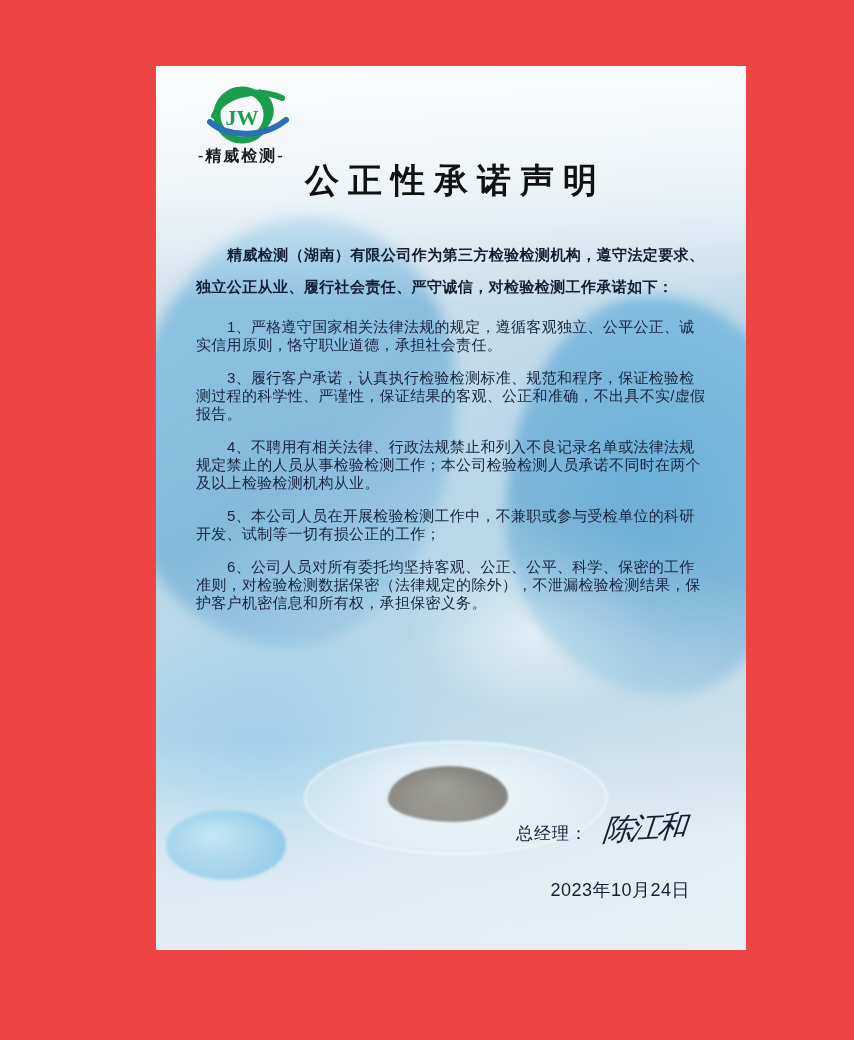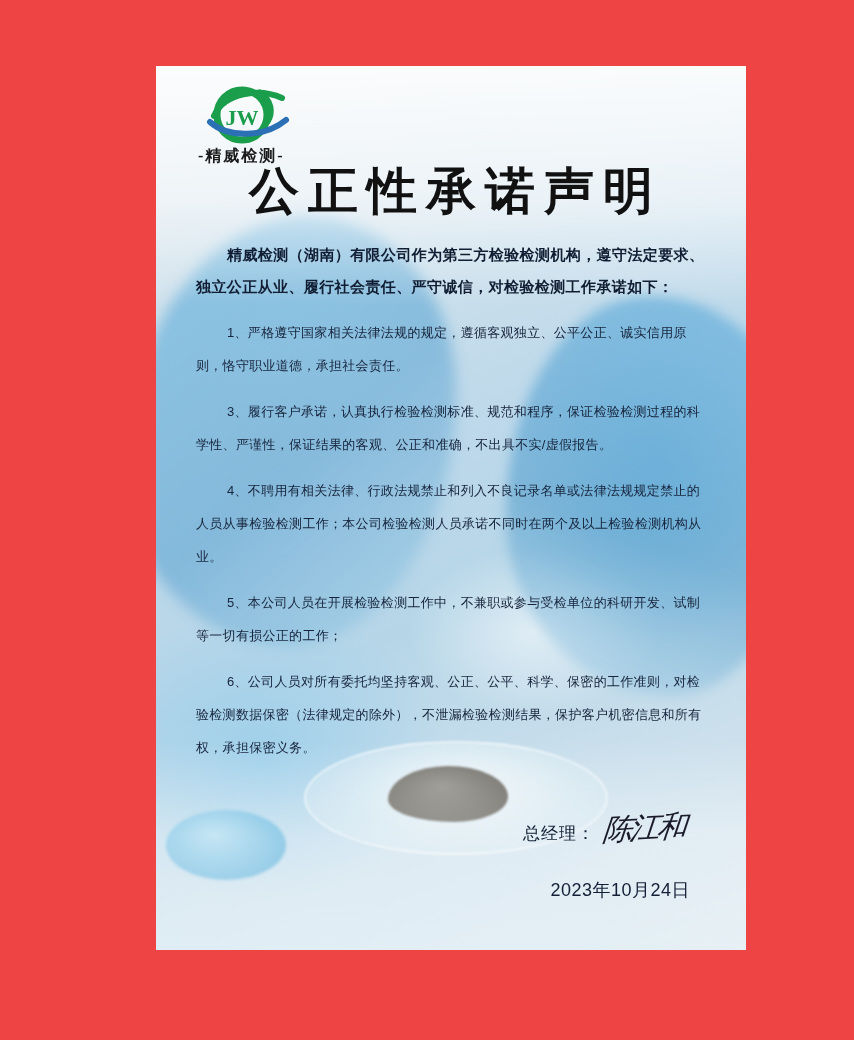--- a/index.html
+++ b/index.html
@@ -122,21 +122,21 @@
 
   
   .doc-title {
     position: absolute;
     top: 92px;
     left: 0;
     right: 0;
     text-align: center;
     font-family: Liberation Mono, monospace;
     font-weight: bold;
-    font-size: 50px;
+    font-size: 34px;
     letter-spacing: 9px;
     color: #111;
     text-indent: 9px;
   }
 
   
   .body-block {
     position: absolute;
     top: 158px;
     left: 40px;
@@ -146,39 +146,39 @@
   .lead {
     font-weight: bold;
     font-size: 15px;
     line-height: 32px;
     text-indent: 31px;
     letter-spacing: 0.4px;
     margin-bottom: 8px;
     color: #101d33;
   }
   .para {
-    font-size: 13px;
-    line-height: 33px;
+    font-size: 15px;
+    line-height: 18px;
     text-indent: 31px;
     letter-spacing: 0.3px;
     color: #16243c;
   }
 
   
   .sign-row {
     position: absolute;
     left: 0; right: 56px;
     top: 742px;
     text-align: right;
     font-size: 17px;
     color: #101d33;
     display: flex;
     justify-content: flex-end;
     align-items: flex-end;
-    gap: 8px;
+    gap: 15px;
   }
   .sign-label { font-size: 17px; letter-spacing: 1px; padding-bottom: 4px; }
   .sign-mark {
     font-family: "Liberation Serif", "DejaVu Serif", serif;
     font-style: italic;
     font-size: 30px;
     color: #1b1b2c;
     transform: skewX(-8deg) rotate(-3deg);
     letter-spacing: -3px;
     padding-right: 6px;

